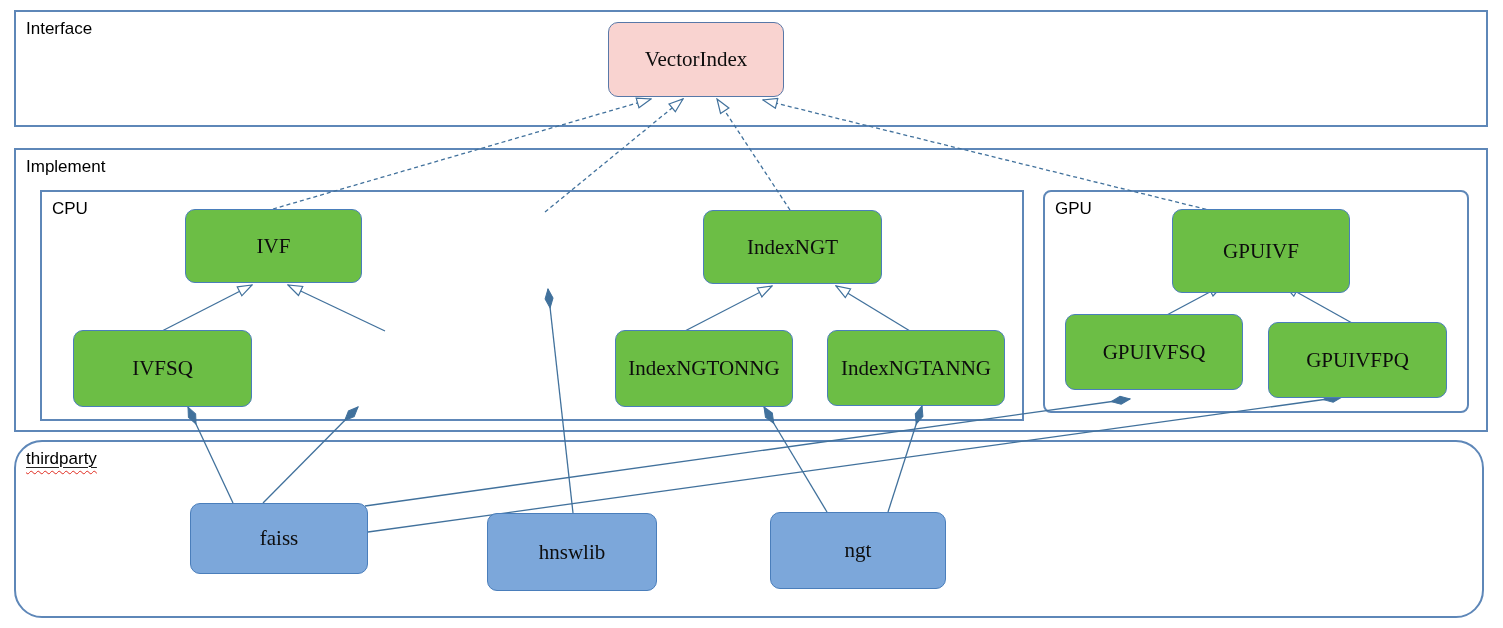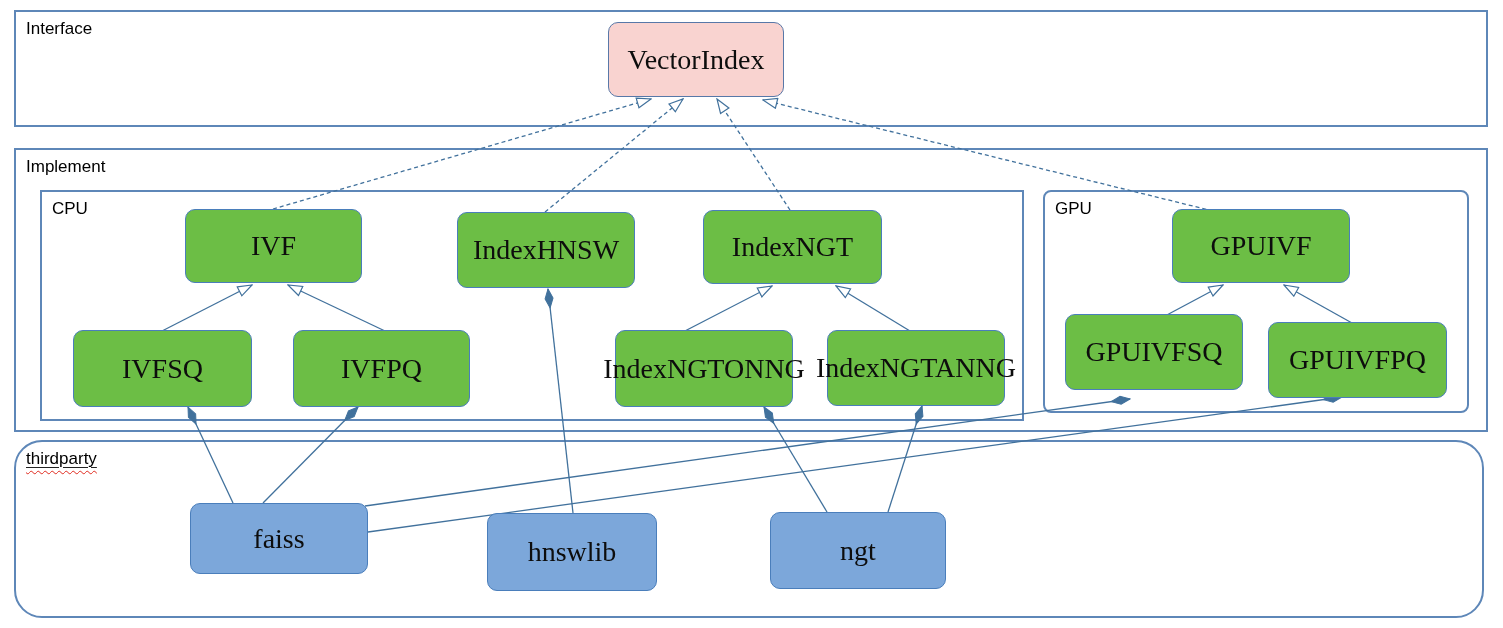--- a/index.html
+++ b/index.html
@@ -36,21 +36,21 @@
     text-decoration-thickness:1px;
     text-underline-offset:3px;
   }
   
   .node{
     position:absolute;
     display:flex;align-items:center;justify-content:center;
     border-radius:10px;
     box-sizing:border-box;
     font-family:"Liberation Serif",serif;
-    font-size:28px;
+    font-size:21px;
     color:#0d0d0d;
     text-align:center;
   }
   .node.green{background:var(--green,#6cbe45);border:1.5px solid var(--node-border,#4a7ebb);}
   .node.pink{background:var(--pink,#f9d3d0);border:1.5px solid var(--pink-border,#5878a8);}
   .node.blue{background:var(--blue,#7ca7da);border:1.5px solid var(--node-border,#4a7ebb);}
   
   #edges{
     position:absolute;left:0;top:0;
     pointer-events:none;
@@ -112,45 +112,39 @@
   </svg>
 
   <div class="node pink" style="left:608px;top:22px;width:176px;height:75px;">
     <span>VectorIndex</span>
   </div>
 
   <div class="node green" style="left:185px;top:209px;width:177px;height:74px;align-items:center;">
     <span>IVF</span>
   </div>
 
-  <div class="node green" style="left:457px;top:212px;width:178px;height:76px;">
-    <span>IndexHNSW</span>
-  </div>
 
   <div class="node green" style="left:703px;top:210px;width:179px;height:74px;">
     <span>IndexNGT</span>
   </div>
 
   <div class="node green" style="left:73px;top:330px;width:179px;height:77px;">
     <span>IVFSQ</span>
   </div>
 
-  <div class="node green" style="left:293px;top:330px;width:177px;height:77px;">
-    <span>IVFPQ</span>
-  </div>
 
   <div class="node green" style="left:615px;top:330px;width:178px;height:77px;">
     <span>IndexNGTONNG</span>
   </div>
 
   <div class="node green" style="left:827px;top:330px;width:178px;height:76px;text-align:center;">
     <span>IndexNGTANNG</span>
   </div>
 
-  <div class="node green" style="left:1172px;top:209px;width:178px;height:74px;">
+  <div class="node green" style="left:1172px;top:209px;width:178px;height:84px;">
     <span>GPUIVF</span>
   </div>
 
   <div class="node green" style="left:1065px;top:314px;width:178px;height:76px;">
     <span>GPUIVFSQ</span>
   </div>
 
   <div class="node green" style="left:1268px;top:322px;width:179px;height:76px;">
     <span>GPUIVFPQ</span>
   </div>

